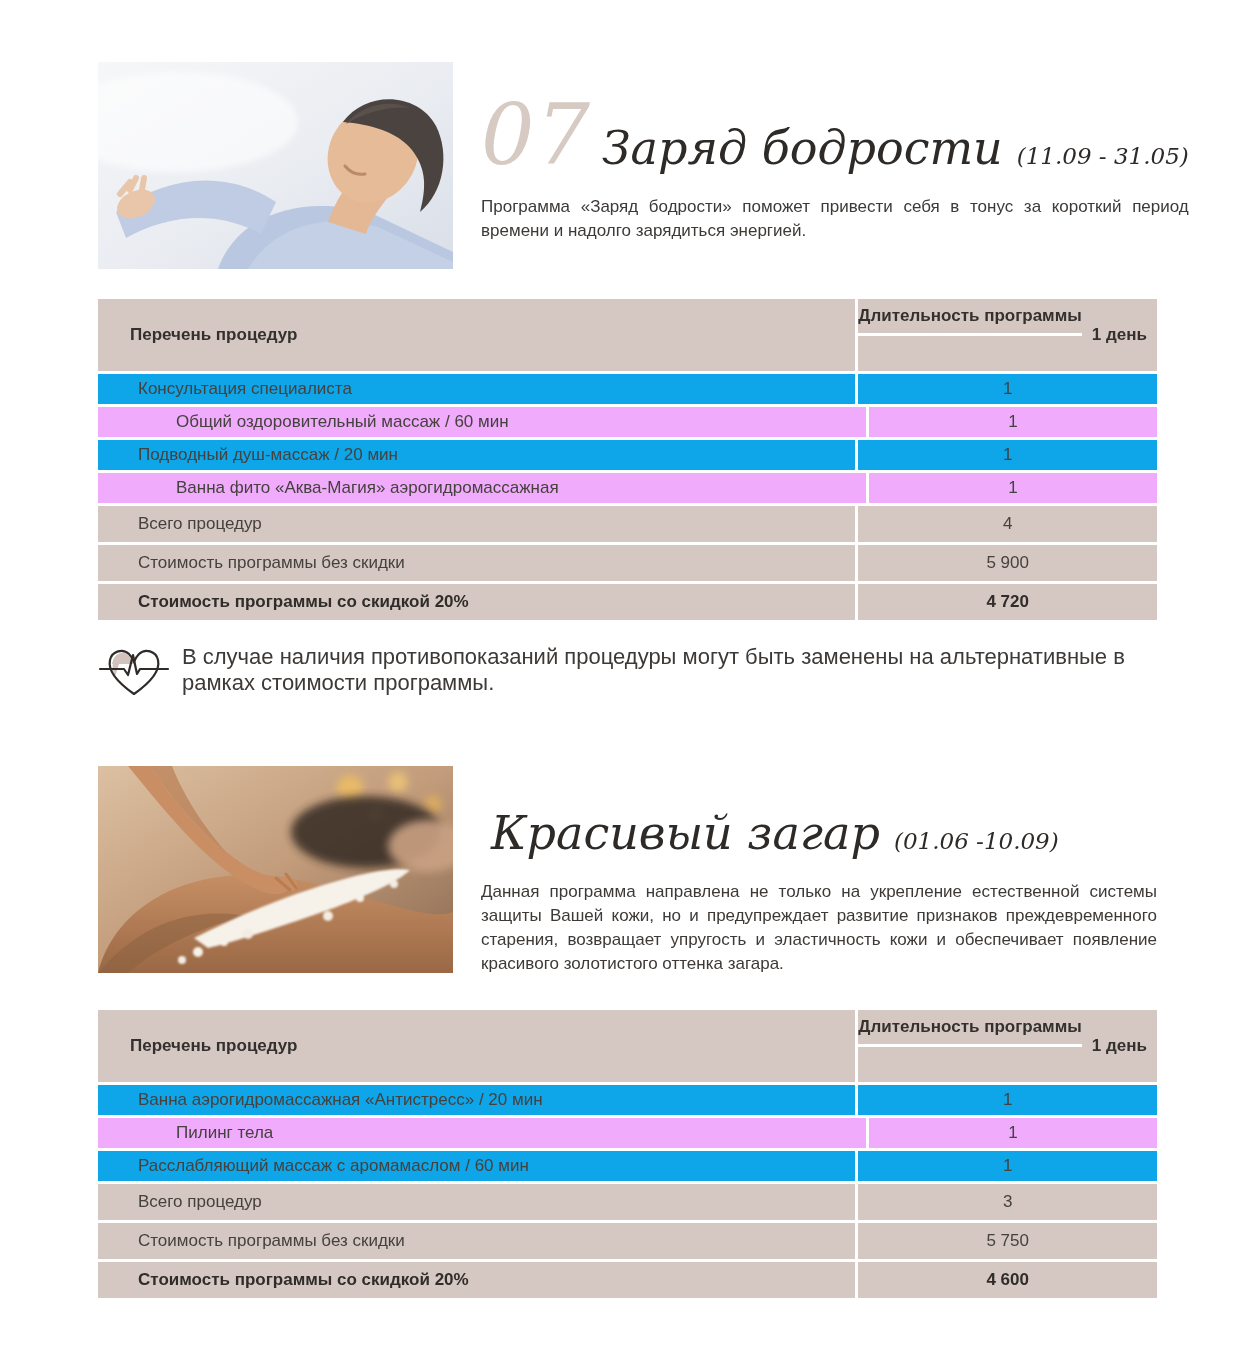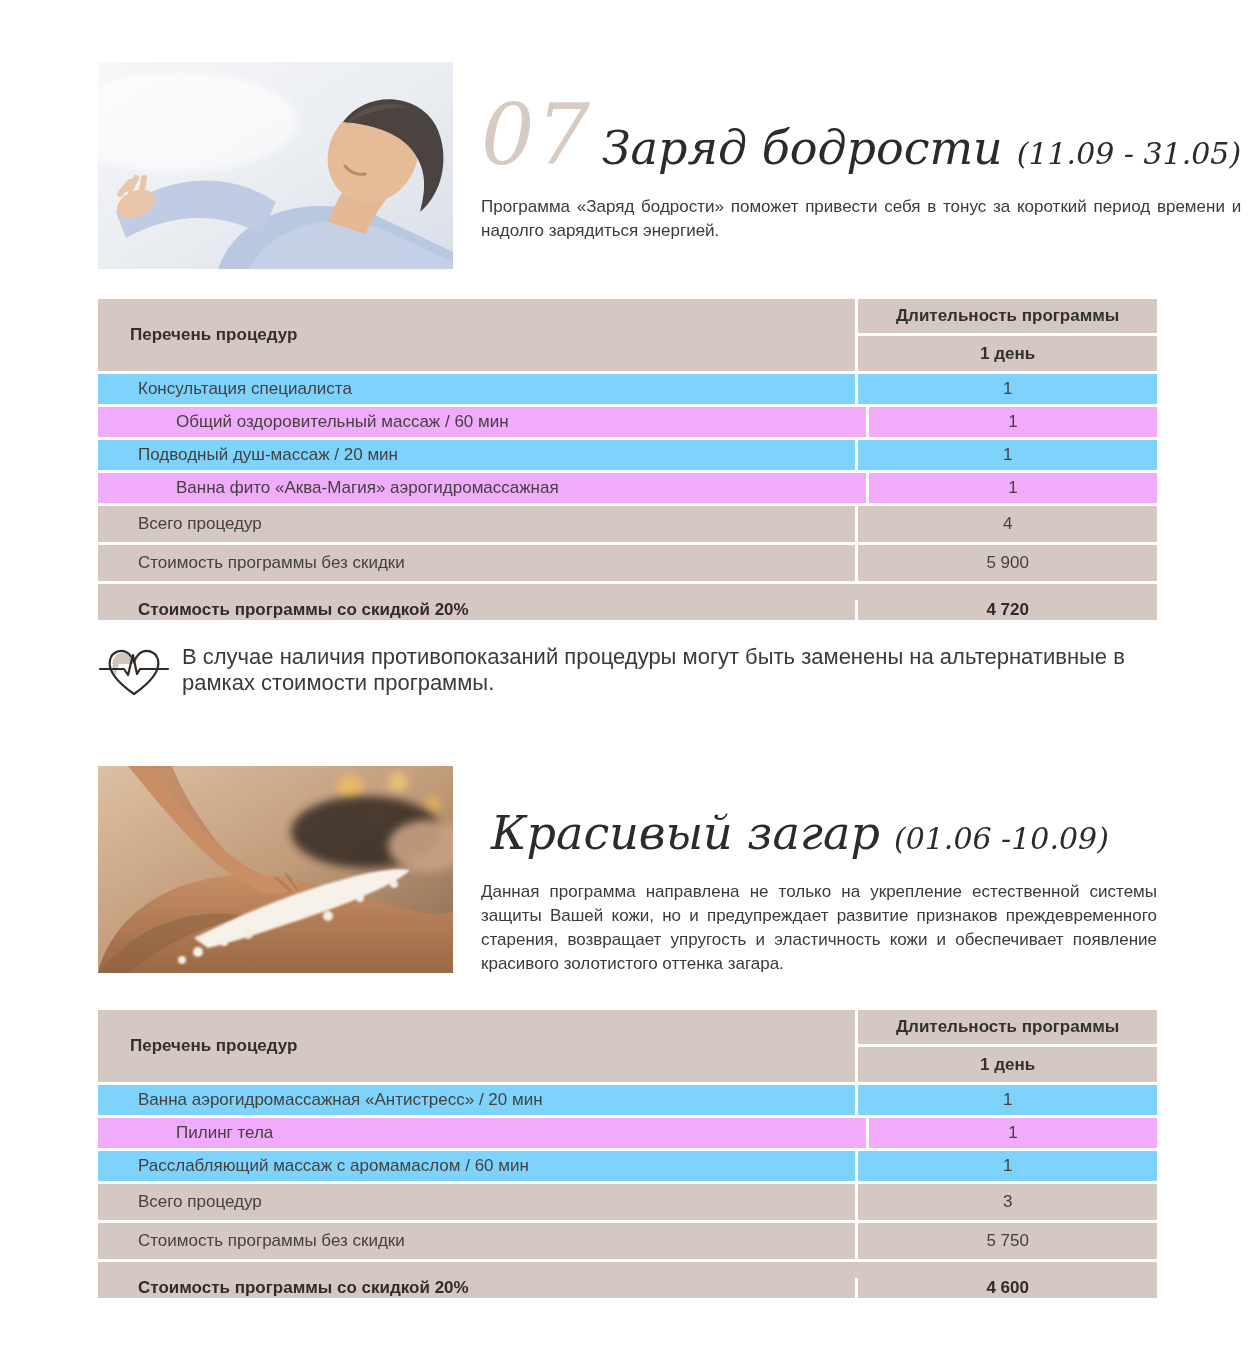--- a/index.html
+++ b/index.html
@@ -11,44 +11,44 @@
   .section-head { display:flex; gap:28px; }
   .photo { width:355px; height:207px; flex:0 0 355px; overflow:hidden; }
   .photo svg { display:block; }
   .head-text { flex:1; padding-top:40px; }
 
   .title-row { display:flex; align-items:baseline; white-space:nowrap; }
   .big-num { font-family:"DejaVu Serif", serif; font-style:italic; font-weight:400;
              font-size:84px; line-height:0.8; color:#d6cac3; letter-spacing:2px; }
   .prog-title { font-family:"DejaVu Serif", serif; font-style:italic; font-weight:500;
                 font-size:46px; color:#2d2a28; margin-left:10px; }
-  .prog-dates { font-family:"DejaVu Serif", serif; font-style:italic; font-size:30px;
+  .prog-dates { font-family:"DejaVu Serif", serif; font-style:italic; font-size:23px;
                 color:#2d2a28; margin-left:14px; }
 
   .para { margin-top:20px; font-size:17px; line-height:24px; text-align:justify; color:#3d3936; }
   .para b { color:#2f2c29; }
 
   
   .ptable { margin-top:30px; width:1059px; font-size:17px; color:#45413d; }
   .t-header { display:flex; background:#d5c8c2; height:72px; }
   .t-h-left { width:71.8%; display:flex; align-items:center; padding-left:32px;
               font-weight:bold; color:#33302d; border-right:3px solid #fff; }
-  .t-h-right { flex:1; display:flex; flex-direction:column; font-weight:bold; color:#33302d; }
+  .t-h-right { flex:1; display:flex; flex-direction:row; font-weight:bold; color:#33302d; }
   .t-h-top { height:37px; border-bottom:3px solid #fff; display:flex; align-items:center; justify-content:center; }
   .t-h-bot { flex:1; display:flex; align-items:center; justify-content:center; }
 
   .t-row { display:flex; margin-top:3px; height:30px; }
   .t-row.tall { height:36px; }
   .t-cell-l { width:71.8%; display:flex; align-items:center; padding-left:40px;
               border-right:3px solid #fff; }
   .t-cell-r { flex:1; display:flex; align-items:center; justify-content:center; }
-  .bg-a { background:#7dd3fc; }
+  .bg-a { background:#0ea5e9; }
   .bg-b { background:#f0abfc;padding-left:38px; }
   .bg-t { background:#d5c8c2; }
-  .t-row.bold { font-weight:bold; color:#2f2c29;align-items:flex-end; }
+  .t-row.bold { font-weight:bold; color:#2f2c29; }
 
   
   .note { display:flex; align-items:center; gap:12px; margin-top:22px; }
   .note-icon { flex:0 0 72px; height:60px; }
   .note-text { font-size:22px; color:#3d3936; padding-bottom:4px; }
 
   .spacer-xl { height:64px; }
 </style>
 </head>
 <body>

